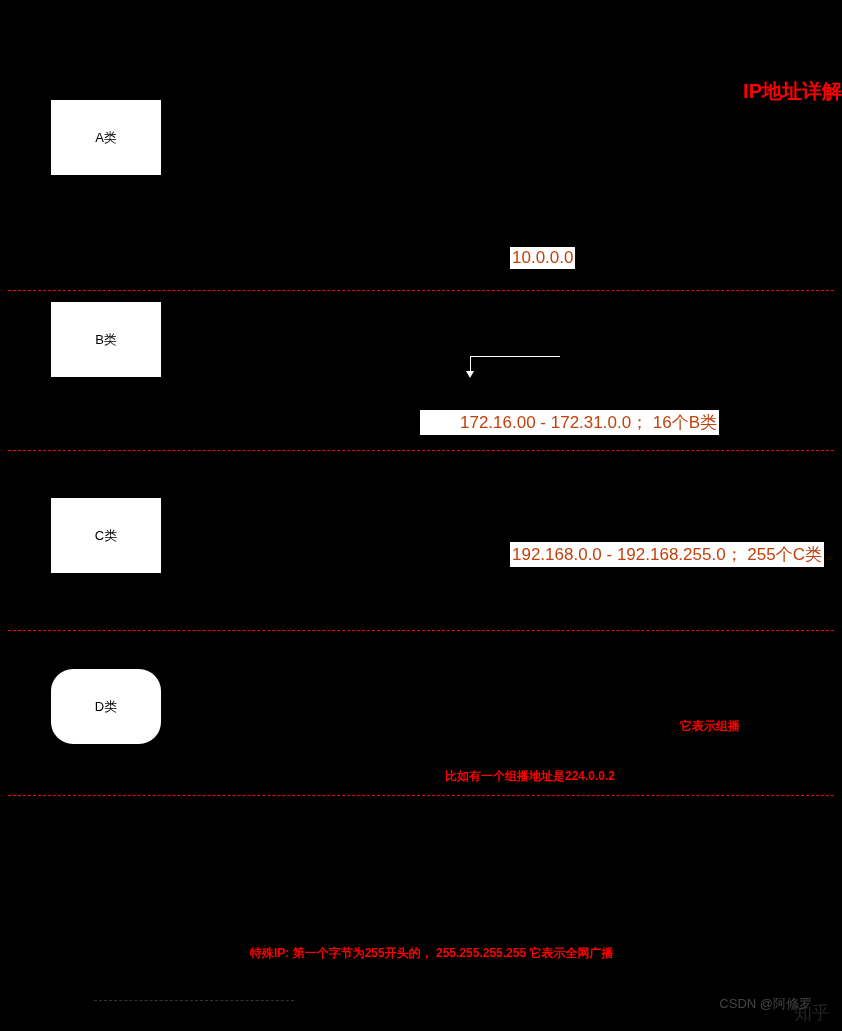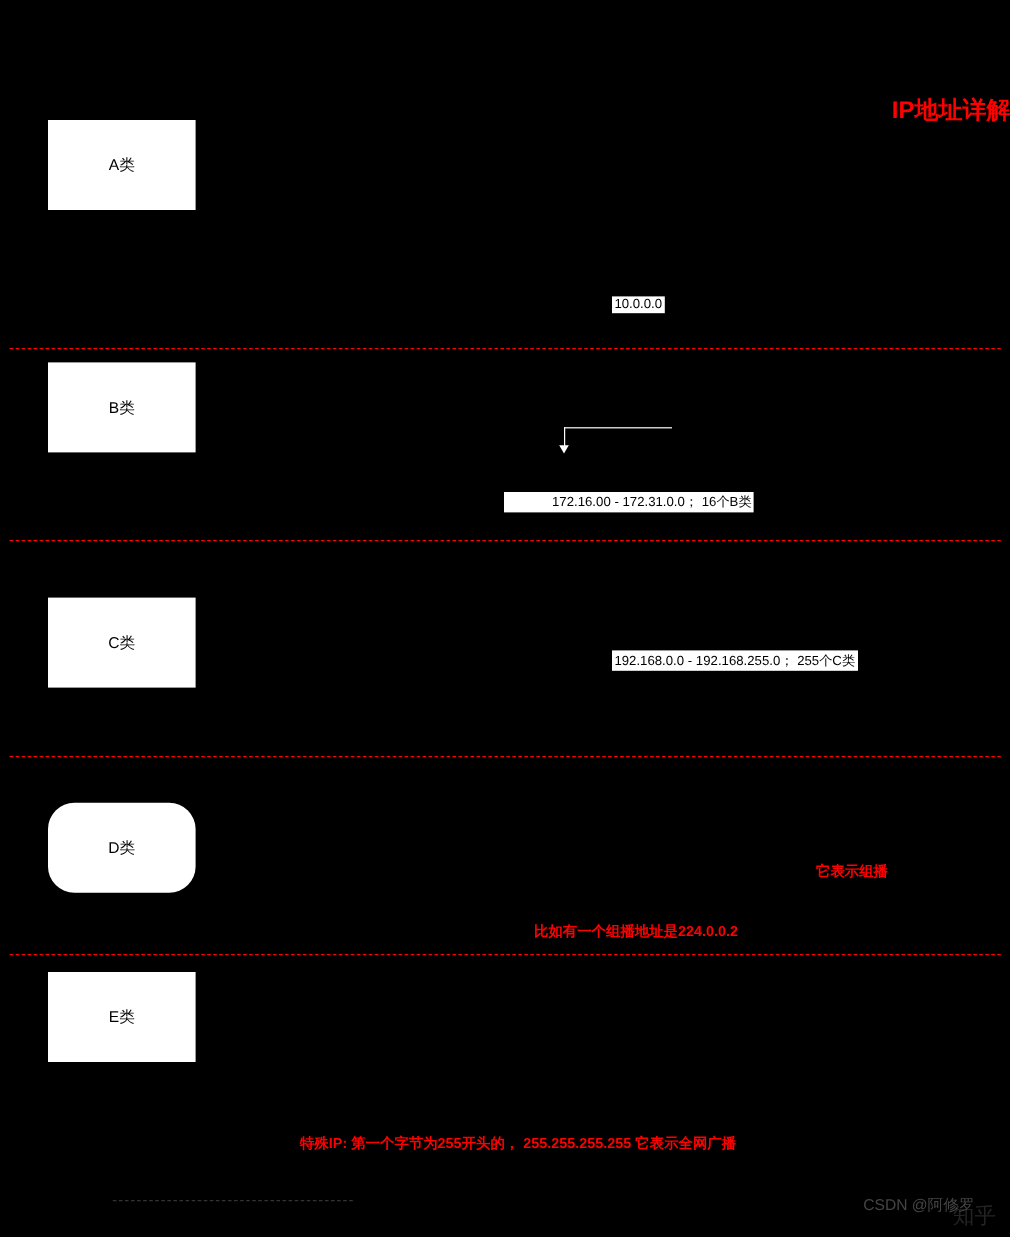--- a/index.html
+++ b/index.html
@@ -34,29 +34,29 @@
     height: 0;
   }
   .box {
     position: absolute;
     background: #fff;
     color: #000;
     display: flex;
     align-items: center;
     justify-content: center;
     font-size: 13px;
-    width: 123px;
+    width: 110px;
     height: 75px;
-    left: 40px;
+    left: 51px;
   }
   .hl-white {
     position: absolute;
     background: #fff;
-    color: #000000;
-    font-size: 11px;
+    color: #c2410c;
+    font-size: 17px;
     padding: 1px 2px;
     white-space: nowrap;
   }
   .red-text {
     position: absolute;
     color: #f00;
     font-size: 12px;
     font-weight: bold;
     white-space: nowrap;
   }
@@ -128,22 +128,19 @@
   <div class="hr" style="top:630px;"></div>
 
   <div class="box" style="top:669px;border-radius:22px;">
     <span>D类</span>
   </div>
   <div class="red-text" style="top:732px; left:445px;margin-top:36px;">比如有一个组播地址是224.0.0.2</div>
   <div class="red-text" style="top:718px; left:680px;font-family:Liberation Mono, monospace;">它表示组播</div>
 
   <div class="hr" style="top:795px;"></div>
 
-  <div class="box" style="top:810px;">
-    <span>E类</span>
-  </div>
   <div class="red-text" style="top:945px; left:250px;">特殊IP: 第一个字节为255开头的，  255.255.255.255  它表示全网广播</div>
 
   <div style="position:absolute; left:94px; top:1000px; width:200px; border-top:1px dashed #333;"></div>
 
   <div class="watermark1">CSDN @阿修罗</div>
   <div class="watermark2">知乎</div>
 </div>
 
 </body></html>

